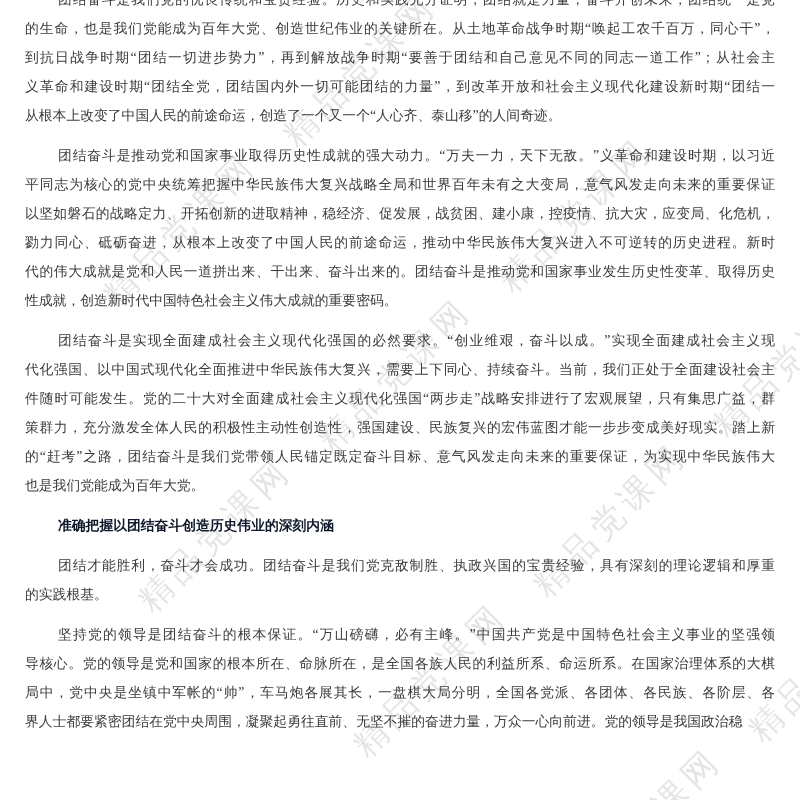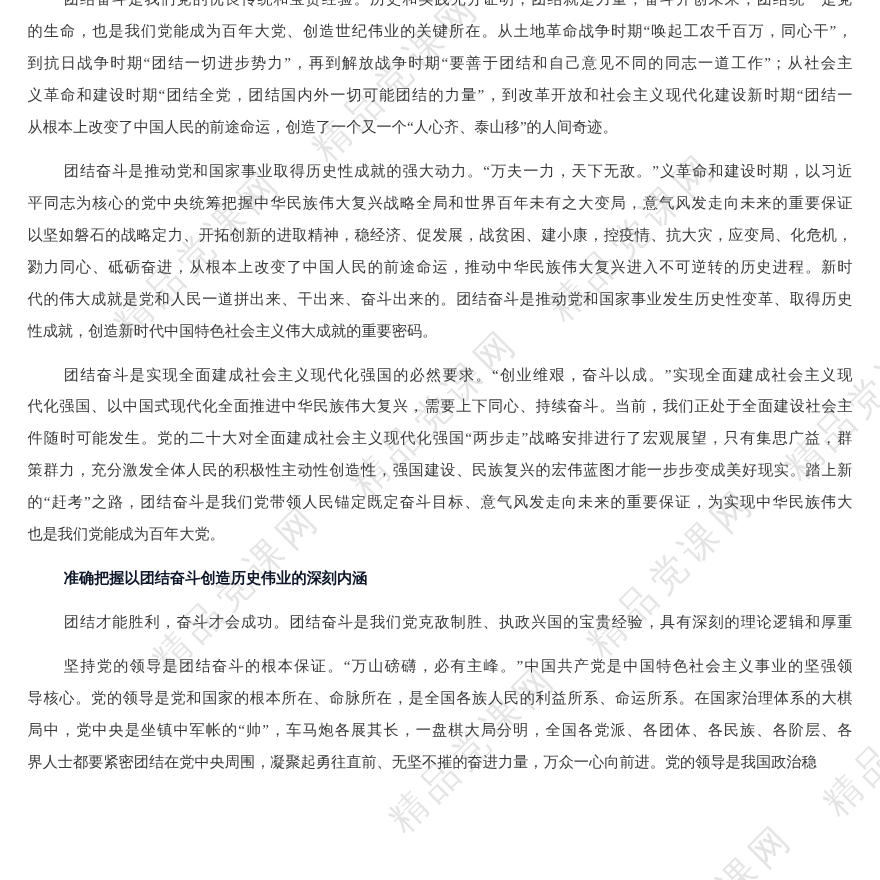--- a/index.html
+++ b/index.html
@@ -104,20 +104,21 @@
       <div class="line">件随时可能发生。党的二十大对全面建成社会主义现代化强国“两步走”战略安排进行了宏观展望，只有集思广益，群</div>
       <div class="line">策群力，充分激发全体人民的积极性主动性创造性，强国建设、民族复兴的宏伟蓝图才能一步步变成美好现实。踏上新</div>
       <div class="line">的“赶考”之路，团结奋斗是我们党带领人民锚定既定奋斗目标、意气风发走向未来的重要保证，为实现中华民族伟大</div>
       <div class="line last">也是我们党能成为百年大党。</div>
     </div>
     <div class="block heading">
       <div class="line first last">准确把握以团结奋斗创造历史伟业的深刻内涵</div>
     </div>
     <div class="block paragraph">
       <div class="line first">团结才能胜利，奋斗才会成功。团结奋斗是我们党克敌制胜、执政兴国的宝贵经验，具有深刻的理论逻辑和厚重</div>
+      <div class="line last">的实践根基。</div>
     </div>
     <div class="block paragraph">
       <div class="line first">坚持党的领导是团结奋斗的根本保证。“万山磅礴，必有主峰。”中国共产党是中国特色社会主义事业的坚强领</div>
       <div class="line">导核心。党的领导是党和国家的根本所在、命脉所在，是全国各族人民的利益所系、命运所系。在国家治理体系的大棋</div>
       <div class="line">局中，党中央是坐镇中军帐的“帅”，车马炮各展其长，一盘棋大局分明，全国各党派、各团体、各民族、各阶层、各</div>
       <div class="line last">界人士都要紧密团结在党中央周围，凝聚起勇往直前、无坚不摧的奋进力量，万众一心向前进。党的领导是我国政治稳</div>
     </div>
   </div>
 
 </body></html>

